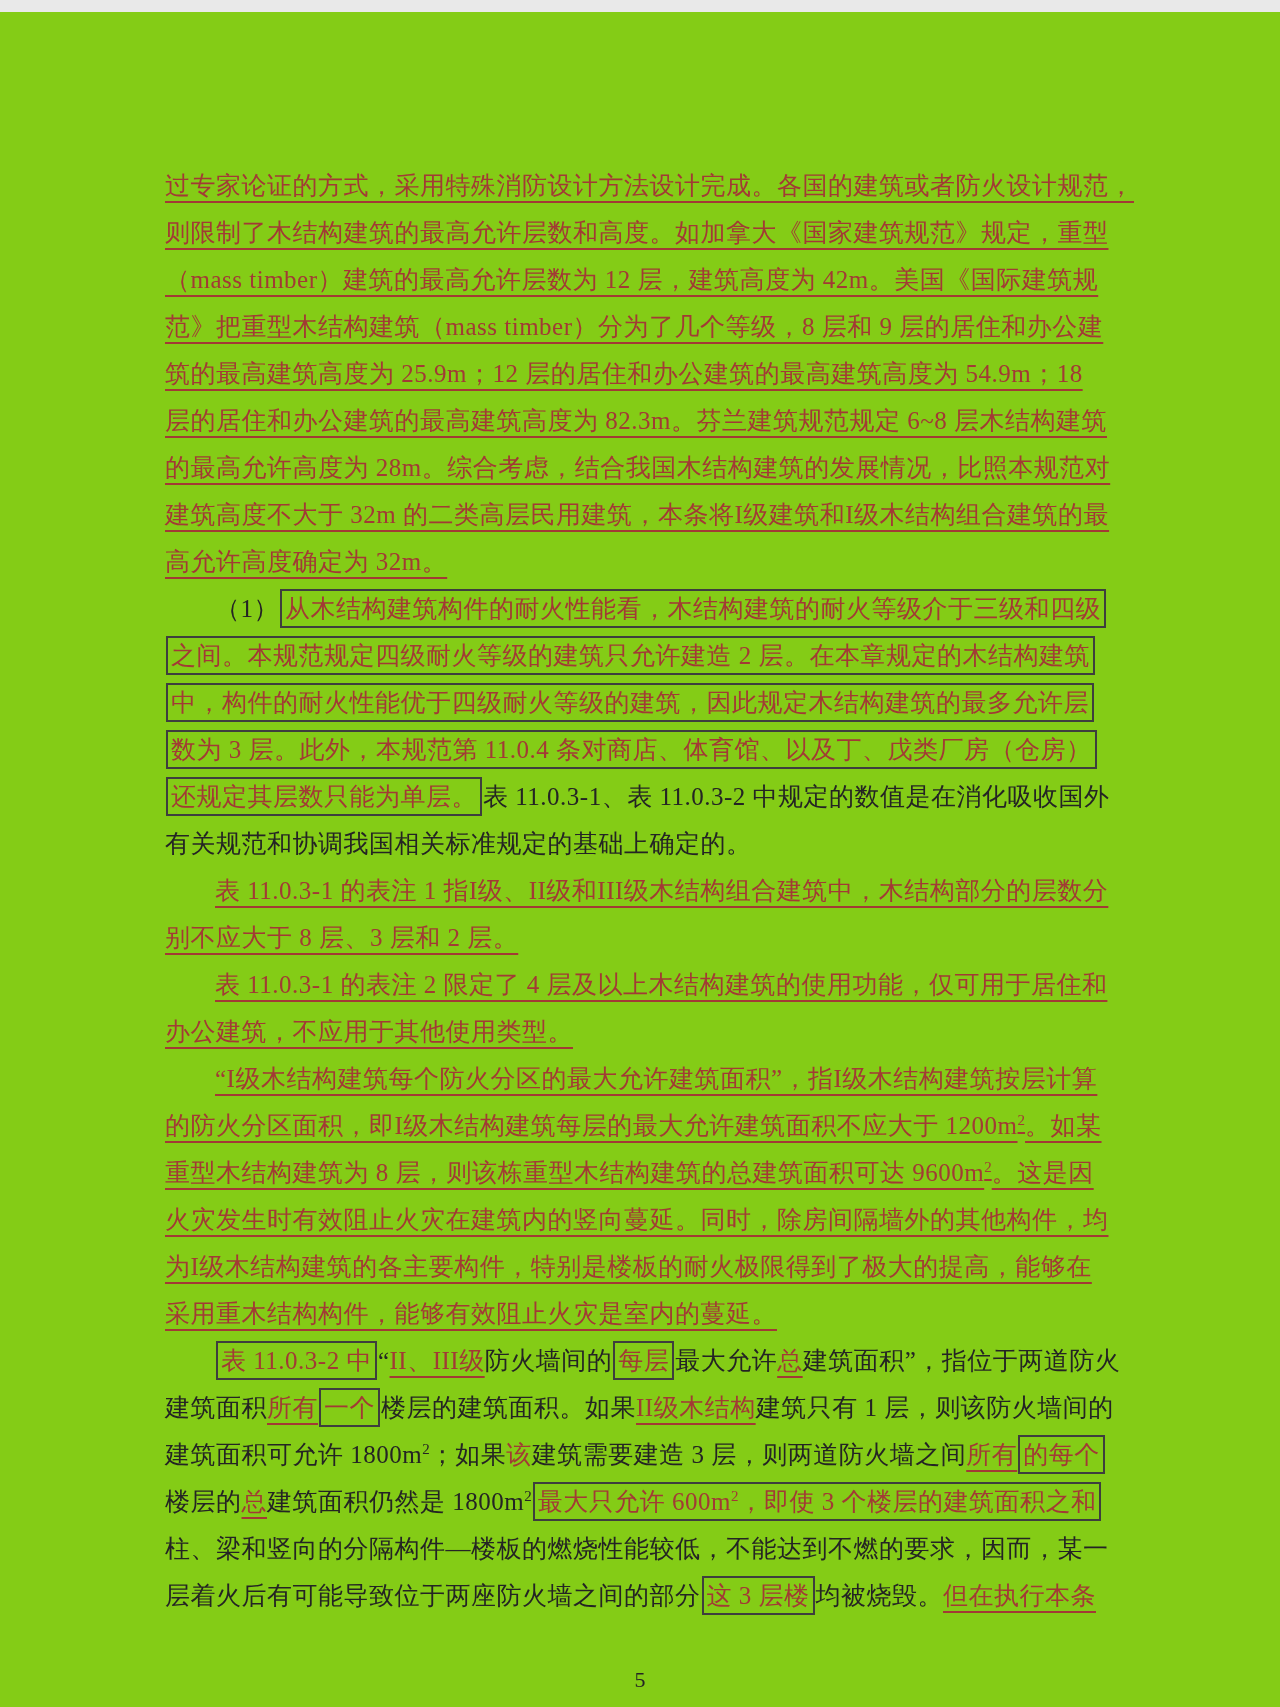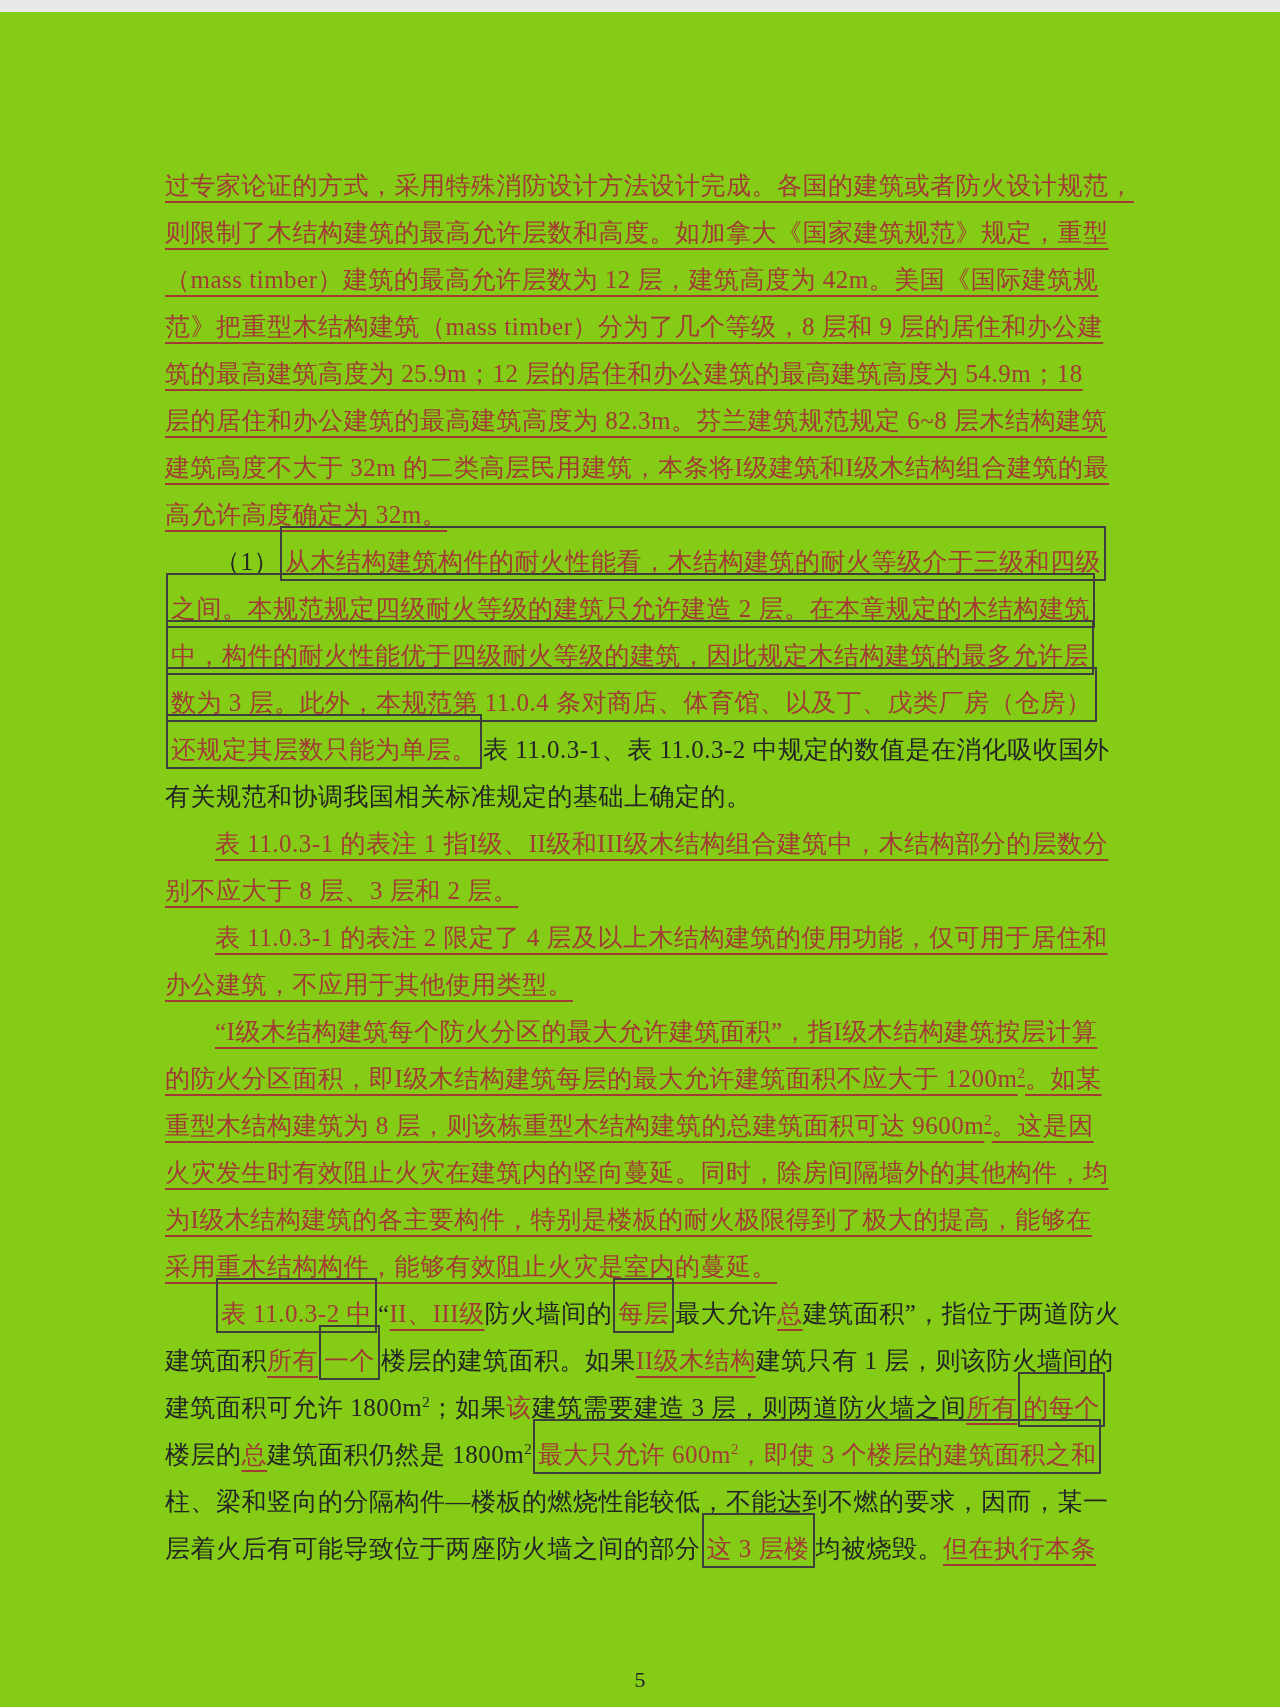--- a/index.html
+++ b/index.html
@@ -18,40 +18,41 @@
   .s-r  { color:#a23a35; }
   .s-ru {
     color:#a23a35;
     text-decoration:underline;
     text-decoration-color:#a23a35;
     text-decoration-thickness:1.5px;
     text-underline-offset:7px;
   }
   .box {
     border:2px solid #3e3e3e;
-    padding:20px 3px 4px 3px;
+    padding:4px 3px 4px 3px;
     margin:0 1px;
   }
   .sup { vertical-align:super; font-size:15px; line-height:0; letter-spacing:0; }
   .footer {
     position:absolute; left:0; top:1655px; width:1280px;
     text-align:center; font-size:22px; color:#242424;
   }
 </style>
 </head>
 <body>
 
 <div class="page">
   <div class="text-block">
       <div class="line"><span class="s-ru">过专家论证的方式，采用特殊消防设计方法设计完成。各国的建筑或者防火设计规范，</span></div>
       <div class="line"><span class="s-ru">则限制了木结构建筑的最高允许层数和高度。如加拿大《国家建筑规范》规定，重型</span></div>
       <div class="line"><span class="s-ru">（mass timber）建筑的最高允许层数为 12 层，建筑高度为 42m。美国《国际建筑规</span></div>
       <div class="line"><span class="s-ru">范》把重型木结构建筑（mass timber）分为了几个等级，8 层和 9 层的居住和办公建</span></div>
       <div class="line"><span class="s-ru">筑的最高建筑高度为 25.9m；12 层的居住和办公建筑的最高建筑高度为 54.9m；18</span></div>
       <div class="line"><span class="s-ru">层的居住和办公建筑的最高建筑高度为 82.3m。芬兰建筑规范规定 6~8 层木结构建筑</span></div>
+      <div class="line"><span class="s-ru">的最高允许高度为 28m。综合考虑，结合我国木结构建筑的发展情况，比照本规范对</span></div>
       <div class="line"><span class="s-ru">建筑高度不大于 32m 的二类高层民用建筑，本条将I级建筑和I级木结构组合建筑的最</span></div>
       <div class="line"><span class="s-ru">高允许高度确定为 32m。</span></div>
       <div class="line indent"><span class="s-k">（1）</span><span class="box"><span class="s-r">从木结构建筑构件的耐火性能看，木结构建筑的耐火等级介于三级和四级</span></span></div>
       <div class="line"><span class="box"><span class="s-r">之间。本规范规定四级耐火等级的建筑只允许建造 2 层。在本章规定的木结构建筑</span></span></div>
       <div class="line"><span class="box"><span class="s-r">中，构件的耐火性能优于四级耐火等级的建筑，因此规定木结构建筑的最多允许层</span></span></div>
       <div class="line"><span class="box"><span class="s-r">数为 3 层。此外，本规范第 11.0.4 条对商店、体育馆、以及丁、戊类厂房（仓房）</span></span></div>
       <div class="line"><span class="box"><span class="s-r">还规定其层数只能为单层。</span></span><span class="s-k">表 11.0.3-1、表 11.0.3-2 中规定的数值是在消化吸收国外</span></div>
       <div class="line"><span class="s-k">有关规范和协调我国相关标准规定的基础上确定的。</span></div>
       <div class="line indent"><span class="s-ru">表 11.0.3-1 的表注 1 指I级、II级和III级木结构组合建筑中，木结构部分的层数分</span></div>
       <div class="line"><span class="s-ru">别不应大于 8 层、3 层和 2 层。</span></div>

